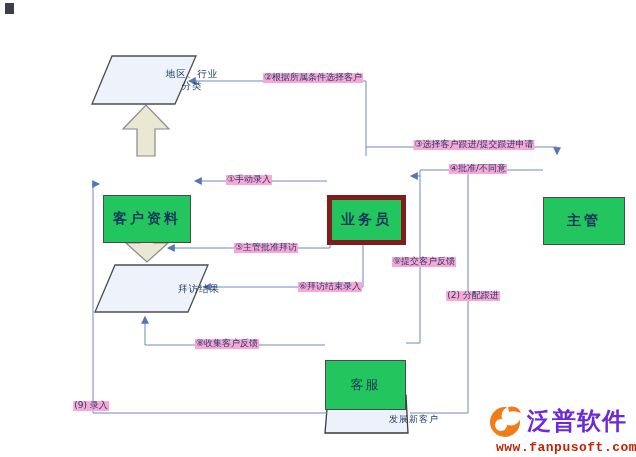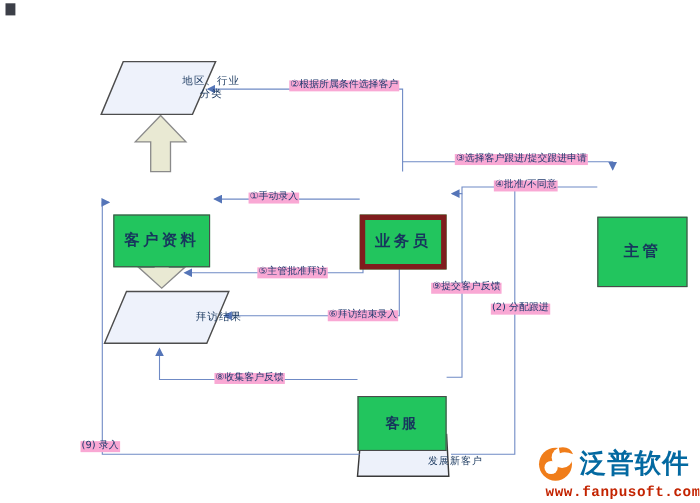--- a/index.html
+++ b/index.html
@@ -11,21 +11,21 @@
   .rectnode{background:#22c55e;border:1.5px solid #4a4a4a;margin-top:39px;}
   .bignode{font-size:14px;letter-spacing:3px;font-weight:bold;}
   .salesnode{border:5px solid #7f1d1d;}
   .smalltext{position:absolute;color:#17365d;font-size:9.5px;letter-spacing:1px;
              text-align:center;transform:translate(-50%,-50%);white-space:nowrap;line-height:1.25;margin-left:47px;}
   .elabel{position:absolute;transform:translate(-50%,-50%);font-size:9px;color:#1f3a6e;
           background:#f9a8d4;padding:0 1px;white-space:nowrap;line-height:1.1;}
   .artifact{position:absolute;left:5px;top:3px;width:9px;height:11px;background:#3c3f48;}
   .logo{position:absolute;left:488px;top:403px;width:148px;height:50px;}
   .logo-row{display:flex;align-items:center;}
-  .brand{font-size:24px;font-weight:bold;color:#0369a1;letter-spacing:1px;line-height:1;
+  .brand{font-size:24px;font-weight:bold;color:#6d28d9;letter-spacing:1px;line-height:1;
          margin-left:3px;}
   .siteurl{font-family:Liberation Mono, monospace;font-weight:bold;
            font-size:13px;color:#c32300;margin-top:1px;margin-left:8px;letter-spacing:.5px;}
 </style>
 </head>
 <body>
 
 <div class="stage">
 
   <div class="artifact"></div>
@@ -56,43 +56,43 @@
     <polyline points="365,371 365,396" fill="none" stroke="#6f8ac5" stroke-width="1" marker-end="url(#arr)"></polyline>
     <polyline points="327,413 93,413 93,184 99,184" fill="none" stroke="#6f8ac5" stroke-width="1" marker-end="url(#arr)"></polyline>
   </svg>
 
   <div class="node rectnode bignode" style="left:103px;top:156px;width:88px;height:48px;">
     <span>客户资料</span>
   </div>
   <div class="node rectnode bignode salesnode" style="left:327px;top:156px;width:79px;height:50px;">
     <span>业务员</span>
   </div>
-  <div class="node rectnode bignode" style="left:543px;top:158px;width:82px;height:64px;">
+  <div class="node rectnode bignode" style="left:543px;top:158px;width:82px;height:48px;">
     <span>主管</span>
   </div>
-  <div class="node rectnode" style="left:325px;top:321px;width:81px;height:50px;font-size:13px;letter-spacing:2px;font-weight:bold;">
+  <div class="node rectnode" style="left:325px;top:321px;width:81px;height:50px;font-size:13px;letter-spacing:2px;font-weight:normal;">
     <span>客服</span>
   </div>
 
   <div class="smalltext" style="left:145px;top:80px;">
     <div>地区、行业</div>
     <div>分类</div>
   </div>
   <div class="smalltext" style="left:152px;top:289px;">拜访结果</div>
   <div class="smalltext" style="left:367px;top:420px;font-size:9px;">发展新客户</div>
 
   <div class="elabel" style="left:313px;top:78px;">②根据所属条件选择客户</div>
   <div class="elabel" style="left:249px;top:180px;">①手动录入</div>
   <div class="elabel" style="left:474px;top:145px;">③选择客户跟进/提交跟进申请</div>
   <div class="elabel" style="left:478px;top:169px;">④批准/不同意</div>
   <div class="elabel" style="left:266px;top:248px;">⑤主管批准拜访</div>
   <div class="elabel" style="left:330px;top:287px;">⑥拜访结束录入</div>
   <div class="elabel" style="left:227px;top:344px;">⑧收集客户反馈</div>
   <div class="elabel" style="left:424px;top:262px;">⑨提交客户反馈</div>
-  <div class="elabel" style="left:473px;top:281px;text-align:right;">(2) 分配跟进</div>
+  <div class="elabel" style="left:473px;top:296px;text-align:right;">(2) 分配跟进</div>
   <div class="elabel" style="left:91px;top:406px;">(9) 录入</div>
 
   <div class="logo">
     <div class="logo-row">
       <svg width="36" height="36" viewBox="0 0 36 36">
         <circle cx="17" cy="19" r="15" fill="#f07d1a"></circle>
         <circle cx="23" cy="13" r="9.5" fill="#ffffff"></circle>
         <path d="M20 4 Q30 2 33 10 Q26 7 21 9 Z" fill="#f07d1a"></path>
         <circle cx="13" cy="22" r="6" fill="#ffffff"></circle>
       </svg>

